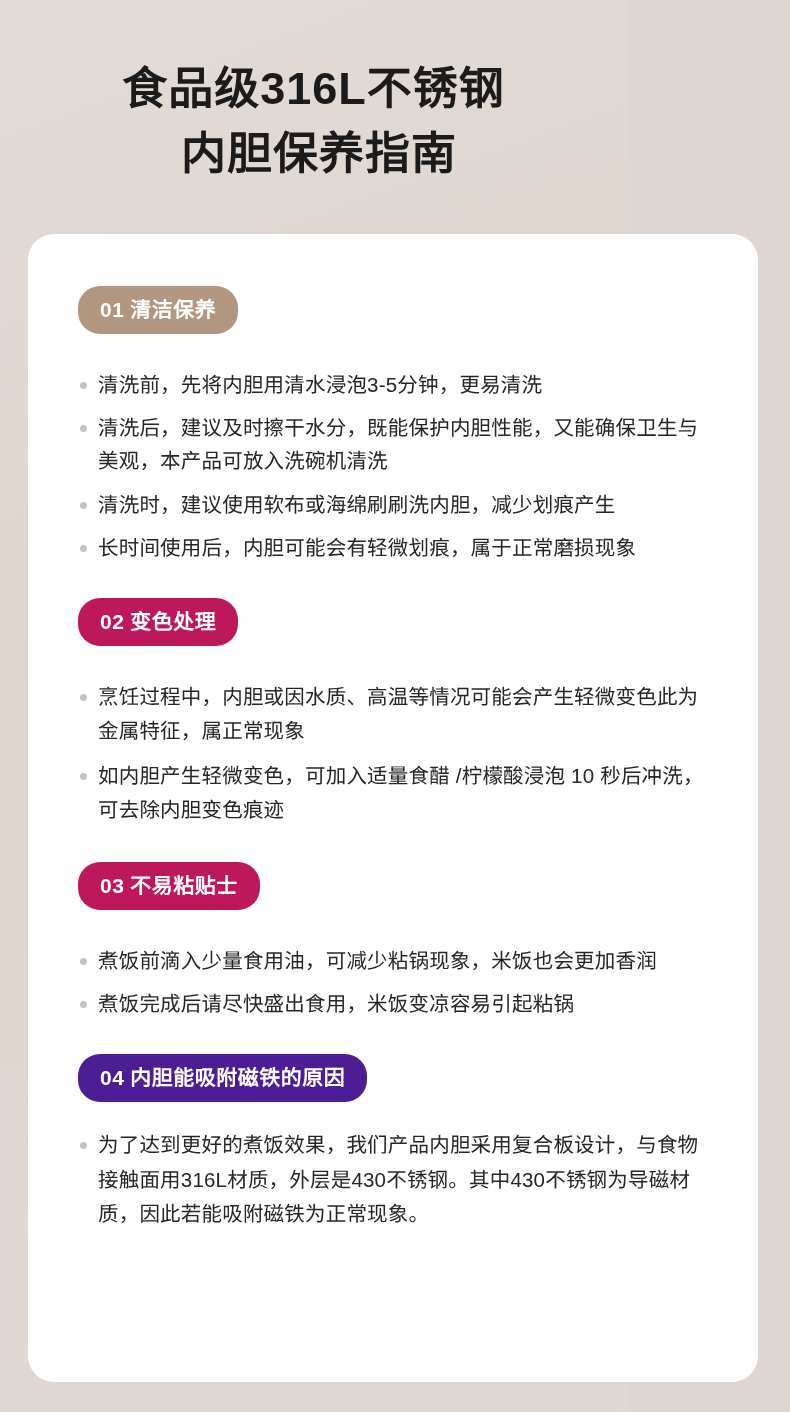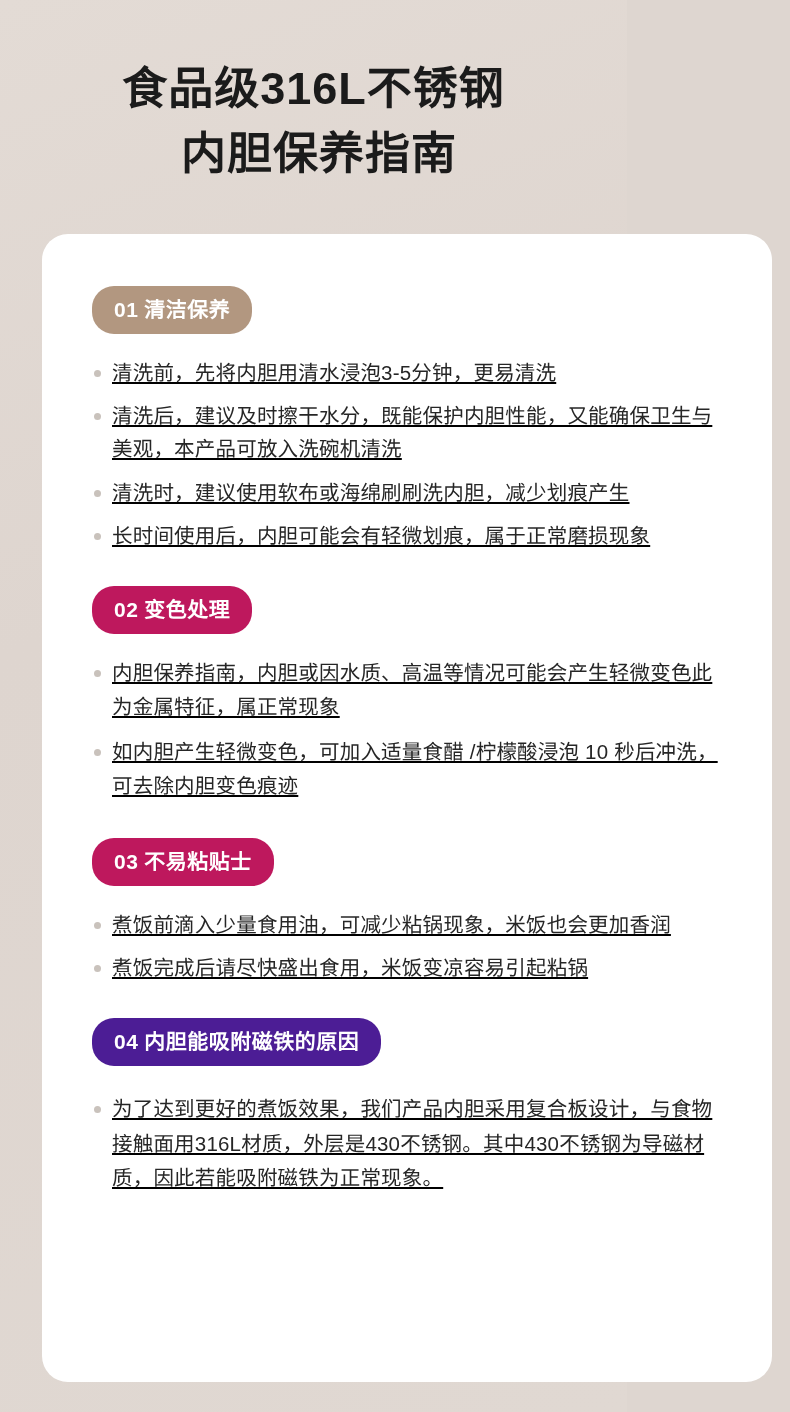--- a/index.html
+++ b/index.html
@@ -31,21 +31,21 @@
     font-weight: bold;
     color: #1b1b1b;
     letter-spacing: 1px;
   }
   .header .line2 {
     display: block;
     padding-left: 11px;
   }
   .card {
     position: absolute;
-    left: 42px;
+    left: 28px;
     top: 234px;
     width: 730px;
     height: 1148px;
     background: #ffffff;
     border-radius: 26px;
     box-sizing: border-box;
     padding: 52px 50px 40px 50px;
   }
   .section {
     margin-bottom: 8px;
@@ -64,23 +64,22 @@
     border-radius: 22px;
     letter-spacing: 0.5px;
     white-space: nowrap;
   }
   .badge .num {
     margin-right: 6px;
     font-weight: bold;
   }
   ul.bullets {
     list-style: none;
-    margin: 22px 0 0 0;
+    margin: 34px 0 0 0;
     padding: 0;
-    text-decoration: underline;
   }
   ul.bullets li {
     position: relative;
     padding-left: 20px;
     margin-bottom: 10px;
     font-size: 20.5px;
     line-height: 1.62;
     color: #262626;
     letter-spacing: 0.2px;
   }
@@ -127,21 +126,21 @@
         <li>清洗时，建议使用软布或海绵刷刷洗内胆，减少划痕产生</li>
         <li>长时间使用后，内胆可能会有轻微划痕，属于正常磨损现象</li>
       </ul>
     </div>
 
     <div class="section s2">
       <div class="badge">
         <span class="num">02</span><span>变色处理</span>
       </div>
       <ul class="bullets">
-        <li>内胆保养指南，内胆或因水质、高温等情况可能会产生轻微变色此为金属特征，属正常现象</li>
+        <li>烹饪过程中，内胆或因水质、高温等情况可能会产生轻微变色此为金属特征，属正常现象</li>
         <li>如内胆产生轻微变色，可加入适量食醋 /柠檬酸浸泡 10 秒后冲洗，可去除内胆变色痕迹</li>
       </ul>
     </div>
 
     <div class="section s3">
       <div class="badge">
         <span class="num">03</span><span>不易粘贴士</span>
       </div>
       <ul class="bullets">
         <li>煮饭前滴入少量食用油，可减少粘锅现象，米饭也会更加香润</li>

